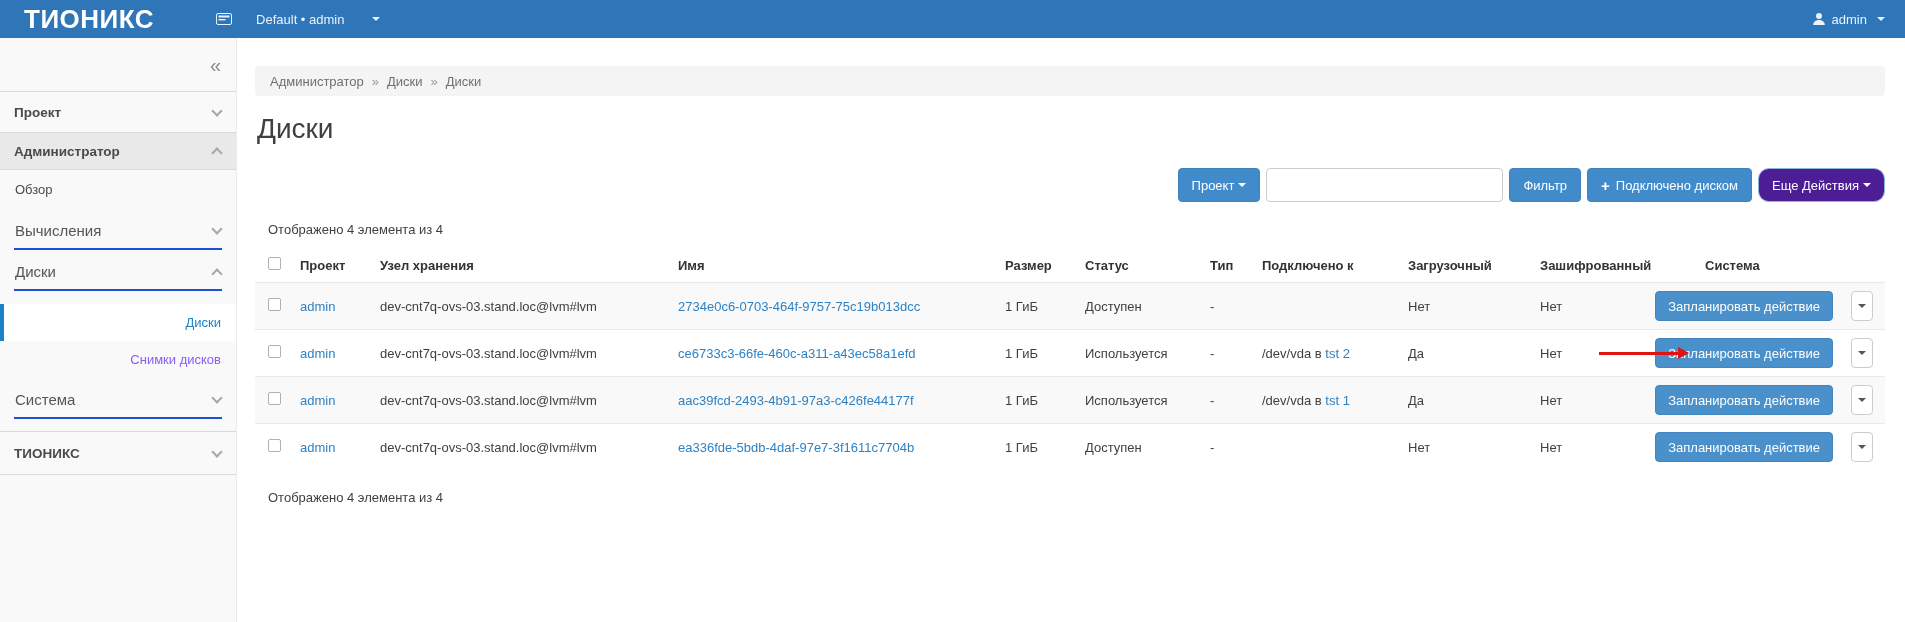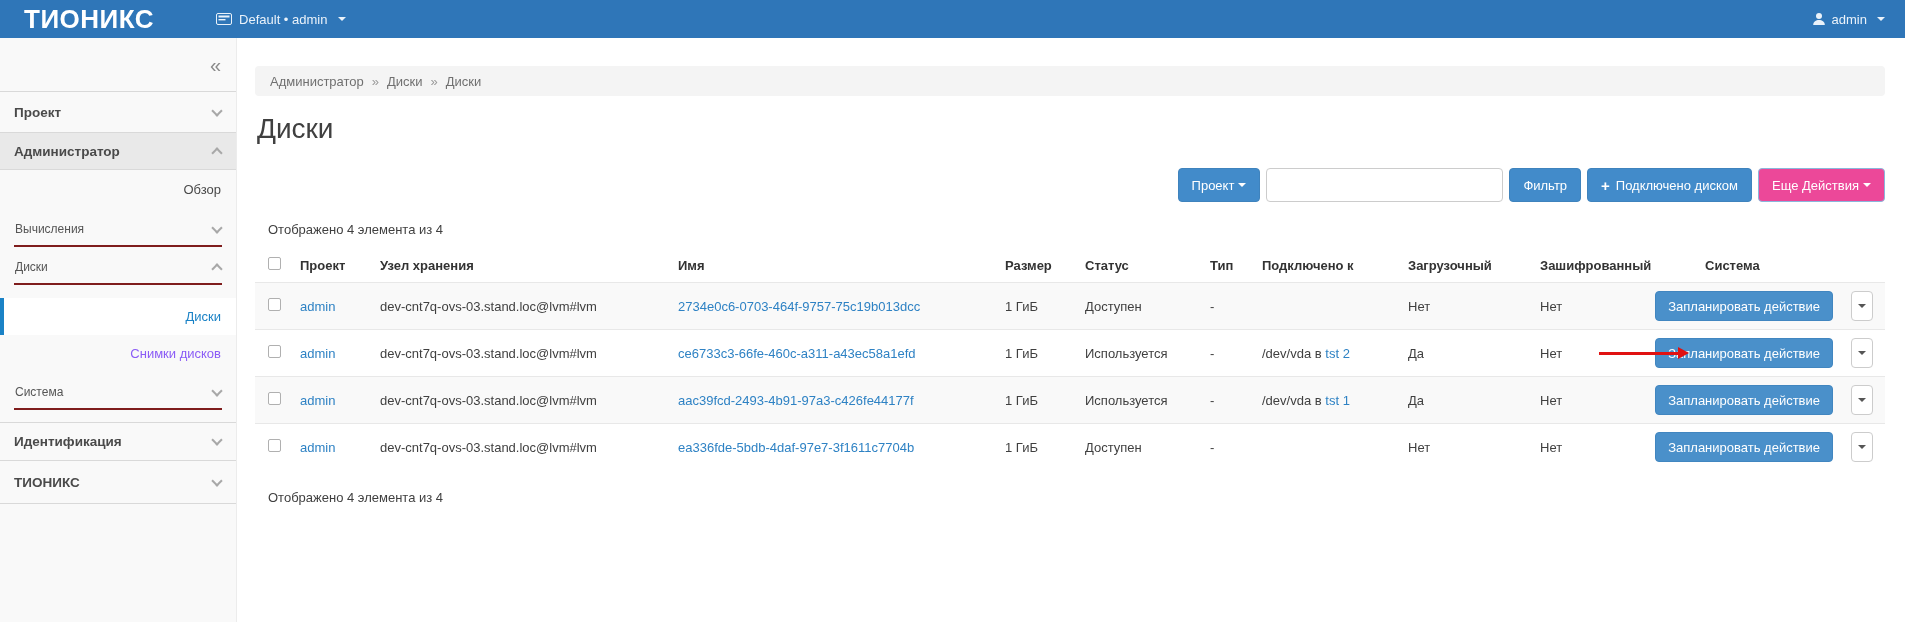--- a/index.html
+++ b/index.html
@@ -8,57 +8,57 @@
     width:1905px; height:622px; overflow:hidden;
     font-family:"Liberation Sans","DejaVu Sans",sans-serif;
     font-size:13px; color:#3c3c3c; background:#fff;
   }
   
   .topbar {
     height:38px; background:#2f76b8; color:#fff;
     display:flex; align-items:center; position:relative;
   }
   .logo { font-size:26px; font-weight:700; letter-spacing:.5px; margin-left:24px; color:#fff; text-decoration:none; }
-  .ctx { margin-left:62px; display:flex; align-items:center; gap:7px; color:#eaf2fa; cursor:pointer; }
+  .ctx { margin-left:62px; display:flex; align-items:center; gap:24px; color:#eaf2fa; cursor:pointer; }
   .usr { position:absolute; right:20px; display:flex; align-items:center; gap:6px; color:#eaf2fa; cursor:pointer; }
   .caret { display:inline-block; width:0; height:0; border-top:4px solid currentColor;
            border-left:4px solid transparent; border-right:4px solid transparent; margin-left:4px; }
   
   .wrap { display:flex; height:584px; }
   
   .sidebar { width:237px; background:#f9f9f9; border-right:1px solid #ececec; flex:none; }
   .side-collapse { height:54px; border-bottom:1px solid #d9d9d9; display:flex; align-items:center; justify-content:flex-end; }
   .side-collapse span { color:#8a8a8a; font-size:20px; margin-right:15px; cursor:pointer; line-height:1; }
   .side-top { height:41px; border-bottom:1px solid #d9d9d9; display:flex; align-items:center;
               padding:0 15px 0 14px; font-weight:700; color:#4a4a4a; font-size:13.5px; cursor:pointer; }
   .side-top .lbl { flex:1; }
   .side-top.active-cat { background:#e9e9e9; height:37px; }
   .chev { width:8px; height:8px; border-right:2px solid #a8a8a8; border-bottom:2px solid #a8a8a8;
           display:inline-block; transform:rotate(45deg); margin-top:-3px; flex:none; }
   .chev.up { transform:rotate(225deg); margin-top:4px; }
-  .side-sub-right { display:block; text-align:right; padding:12px 15px; color:#4a4a4a; text-decoration:none; font-size:13px; cursor:pointer; }
-  .side-group { margin:13px 14px 0; padding:0 1px 9px; border-bottom:2px solid #7f1d1d;
-                color:#555; font-size:12px; display:flex; align-items:center; cursor:pointer; }
+  .side-sub-right { display:block; padding:12px 15px; color:#4a4a4a; text-decoration:none; font-size:13px; cursor:pointer; }
+  .side-group { margin:13px 14px 0; padding:0 1px 9px; border-bottom:2px solid #1d4ed8;
+                color:#555; font-size:15px; display:flex; align-items:center; cursor:pointer; }
   .side-group .lbl { flex:1; }
   .side-item { display:block; text-align:right; padding:11px 15px; color:#8b5cf6; text-decoration:none; cursor:pointer; }
   .side-item.active { background:#fff; border-left:4px solid #1a82c6; color:#1a82c6; margin-top:13px; padding-left:11px; }
   .side-bottom-sep { border-top:1px solid #d9d9d9; margin-top:12px; }
   
   .main { flex:1; padding:0 20px 0 18px; }
   .breadcrumb { margin-top:28px; background:#f4f4f4; border-radius:4px; height:30px;
                 display:flex; align-items:center; padding:0 15px; color:#707070; }
   .breadcrumb a { color:#707070; text-decoration:none; cursor:pointer; }
   .breadcrumb .sep { margin:0 8px; color:#9a9a9a; }
   h1.page-title { font-size:28px; font-weight:400; color:#404040; margin:18px 0 0 2px; line-height:30px; }
   
   .toolbar { margin-top:24px; display:flex; justify-content:flex-end; align-items:center; gap:6px; height:34px; }
   .btn { height:34px; border-radius:4px; border:1px solid #3f83bd; background:#428bca; color:#fff;
          font-size:13px; padding:0 13px; display:inline-flex; align-items:center; cursor:pointer;
          font-family:inherit; white-space:nowrap; }
-  .btn.light { background:#ec4899; border-color:#8ab6dc; }
+  .btn.light { background:#4c1d95; border-color:#8ab6dc;border-radius:11px; }
   .btn .plus { font-size:15px; font-weight:700; margin-right:6px; line-height:1; }
   .search-input { width:237px; height:34px; border:1px solid #ccc; border-radius:4px; background:#fff;
                   padding:0 10px; font-size:13px; font-family:inherit; color:#3c3c3c; }
   
   .count { margin:20px 0 0 13px; color:#3f3f3f; }
   .count.bottom { margin-top:19px; }
   
   table.vols { width:1630px; border-collapse:collapse; table-layout:fixed; margin-top:14px; }
   th { text-align:left; font-size:13px; color:#333; font-weight:700; padding:6px 10px 9px 0; cursor:pointer; }
   th.c-check, td.c-check { padding-left:13px; }
@@ -136,24 +136,20 @@
     <a class="side-item">Снимки дисков</a>
 
 
     <div class="side-group">
       <span class="lbl">Система</span>
       <span class="chev"></span>
     </div>
 
     <div class="side-bottom-sep"></div>
 
-    <div class="side-top" style="height:38px;">
-      <span class="lbl">Идентификация</span>
-      <span class="chev"></span>
-    </div>
 
     <div class="side-top" style="height:43px;">
       <span class="lbl">ТИОНИКС</span>
       <span class="chev"></span>
     </div>
   </div>
 
   <div class="main">
 
     <div class="breadcrumb">

